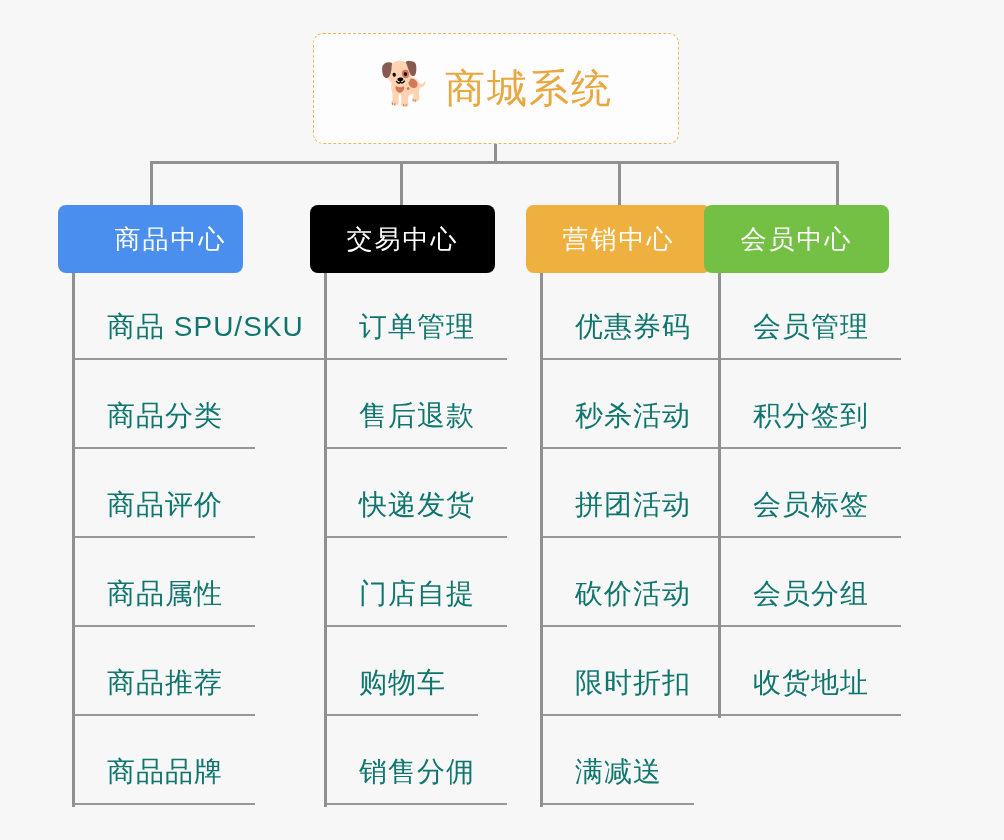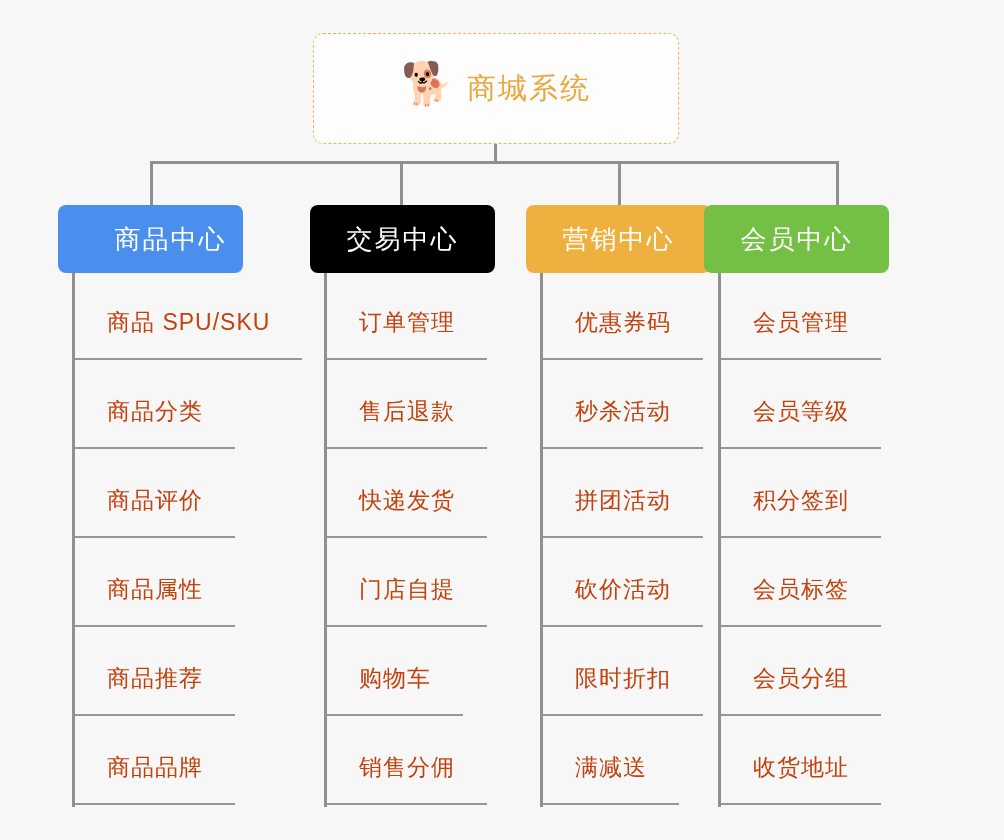--- a/index.html
+++ b/index.html
@@ -36,21 +36,21 @@
   }
   .root-icon {
     font-size: 42px;
     line-height: 1;
     display: block;
     width: 52px;
     height: 52px;
     text-align: center;
   }
   .root-title {
-    font-size: 29px;
+    font-size: 40px;
     color: #e9a73f;
     letter-spacing: 2px;
     white-space: nowrap;
   }
 
   
   .conn {
     position: absolute;
     background: #909090;
   }
@@ -97,25 +97,25 @@
   }
   .leaf {
     position: relative;
     height: 89px;
     display: flex;
     align-items: flex-end;
     padding-left: 32px;
     padding-bottom: 2px;
   }
   .leaf-label {
-    font-size: 23px;
-    color: #c2410c;
+    font-size: 28px;
+    color: #0f766e;
     letter-spacing: 1px;
     white-space: nowrap;
-    padding-bottom: 20px;
+    padding-bottom: 12px;
     border-bottom: 2px solid #979797;
     padding-right: 32px;
     margin-left: -32px;
     padding-left: 32px;
     display: block;
   }
 </style>
 </head>
 <body>
 
@@ -213,23 +213,20 @@
 
   <div class="column col-4">
     <div class="cat-box cat-4">
       <span>会员中心</span>
     </div>
     <div class="leaf-list">
       <div class="leaf">
         <span class="leaf-label">会员管理</span>
       </div>
       <div class="leaf">
-        <span class="leaf-label">会员等级</span>
-      </div>
-      <div class="leaf">
         <span class="leaf-label">积分签到</span>
       </div>
       <div class="leaf">
         <span class="leaf-label">会员标签</span>
       </div>
       <div class="leaf">
         <span class="leaf-label">会员分组</span>
       </div>
       <div class="leaf">
         <span class="leaf-label">收货地址</span>

